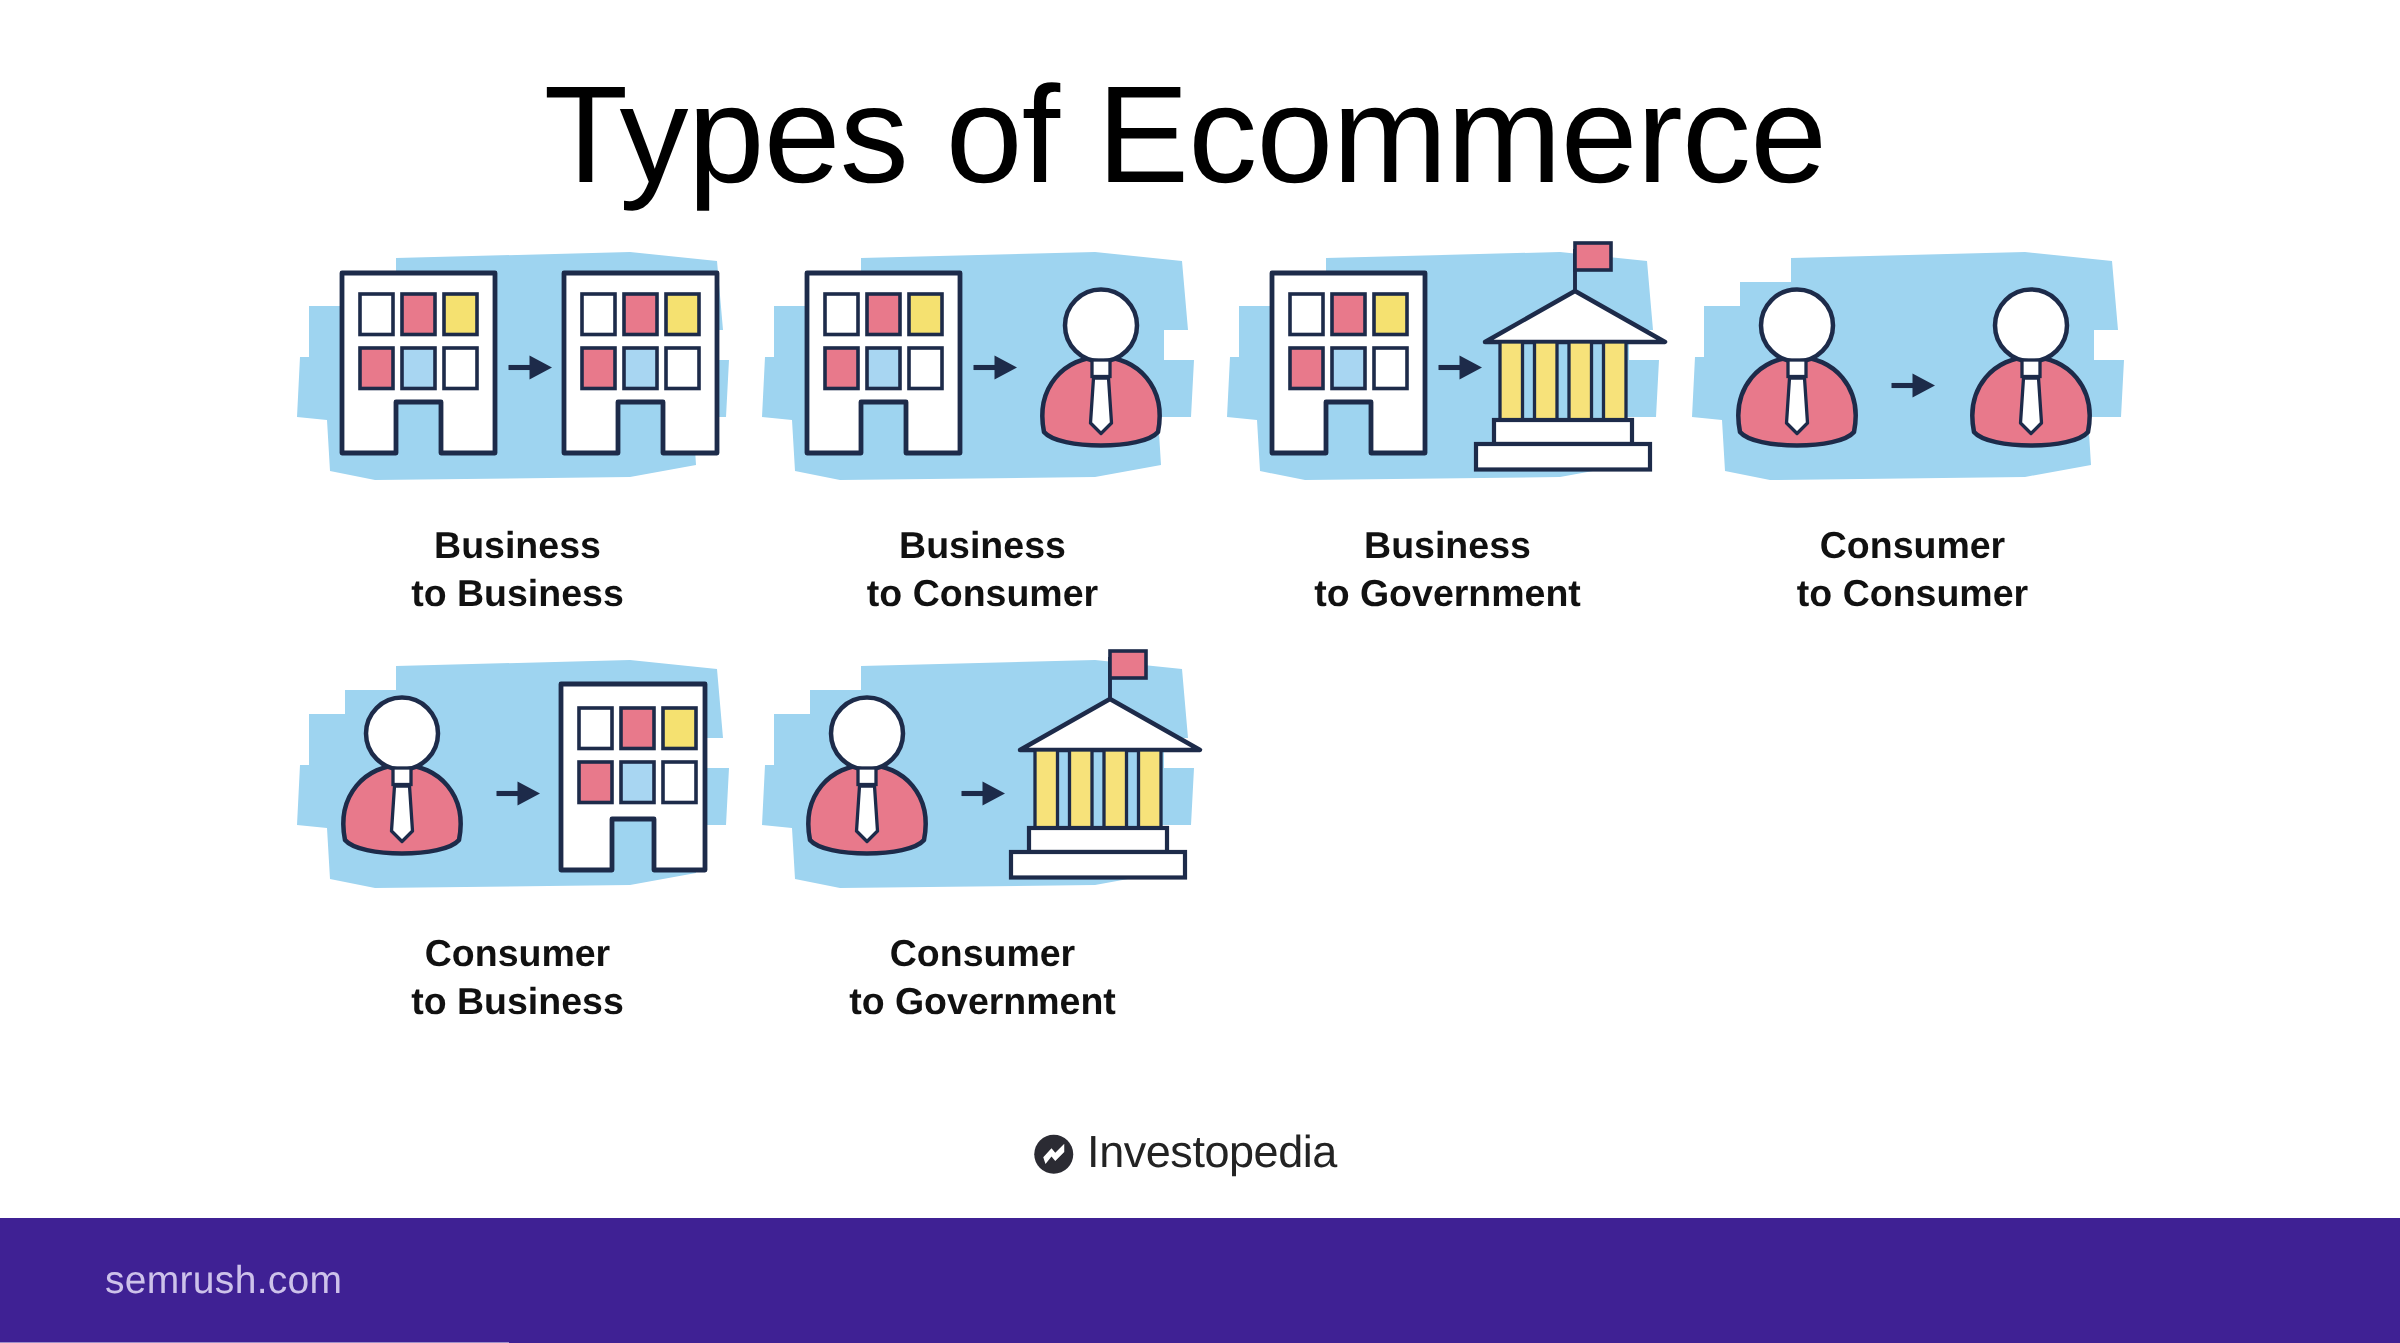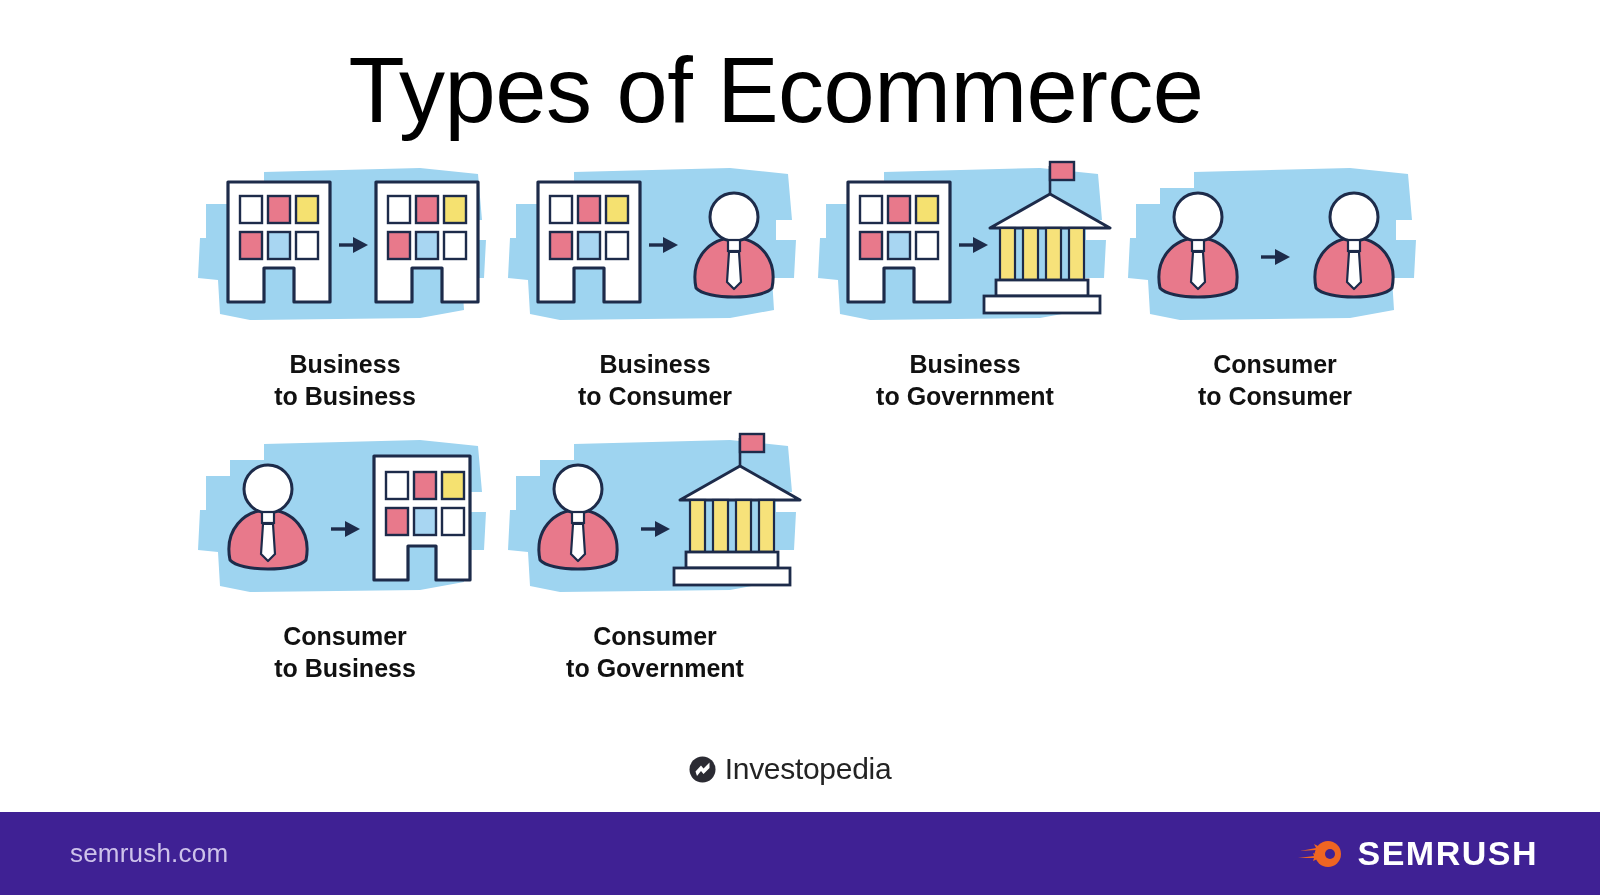--- a/index.html
+++ b/index.html
@@ -18,21 +18,21 @@
   #canvas {
     position: absolute;
     inset: 0;
     background: #ffffff;
   }
 
   
   .title {
     position: absolute;
     top: 44px;
-    left: 0;
+    left: 14px;
     width: 1552px;
     text-align: center;
     font-family: "Liberation Sans", "DejaVu Sans", sans-serif;
     font-size: 92px;
     font-weight: 400;
     color: #000000;
     letter-spacing: -0.5px;
     line-height: 1.0;
     white-space: nowrap;
   }
@@ -322,24 +322,15 @@
   <div class="investopedia">
     <svg class="mark" width="27" height="27" viewBox="0 0 27 27" xmlns="http://www.w3.org/2000/svg">
       <circle cx="13.5" cy="13.5" r="13" fill="#2b2b33"></circle>
       <path d="M6.5,15.5 L12,9.5 L14.5,12.5 L20.5,6.5 L20.5,12 L14.5,18 L12,15 L8,20 Z" fill="#ffffff"></path>
     </svg>
     <span class="wordmark">Investopedia</span>
   </div>
 
   <div class="footer">
     <span class="url">semrush.com</span>
-    <div class="brand">
-      <svg width="46" height="34" viewBox="0 0 46 34" xmlns="http://www.w3.org/2000/svg">
-        <path d="M2,14 L18,11 L16,7 L26,12 L16,17 L18,13 Z" fill="#ef6522"></path>
-        <path d="M0,21 L16,19 L15,16 L24,20 L15,24 L16,21 Z" fill="#ef6522"></path>
-        <circle cx="30" cy="17" r="13" fill="#ef6522"></circle>
-        <circle cx="32" cy="17" r="5" fill="#3f2194"></circle>
-      </svg>
-      <span class="brand-name">SEMRUSH</span>
-    </div>
   </div>
 
 </div>
 
 </body></html>

